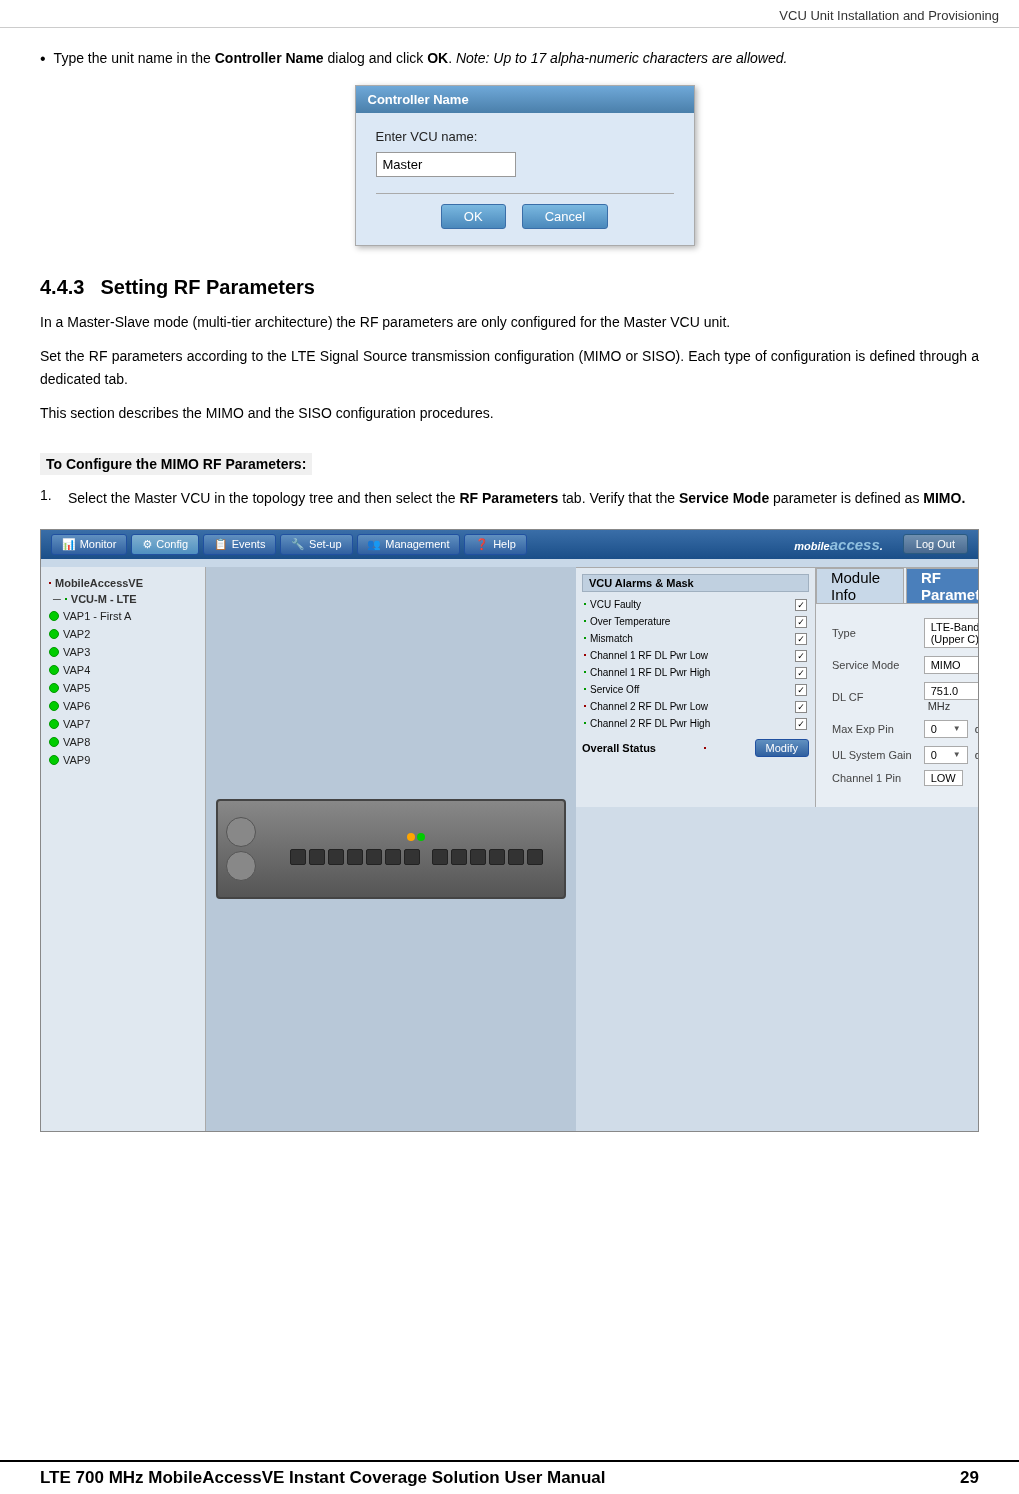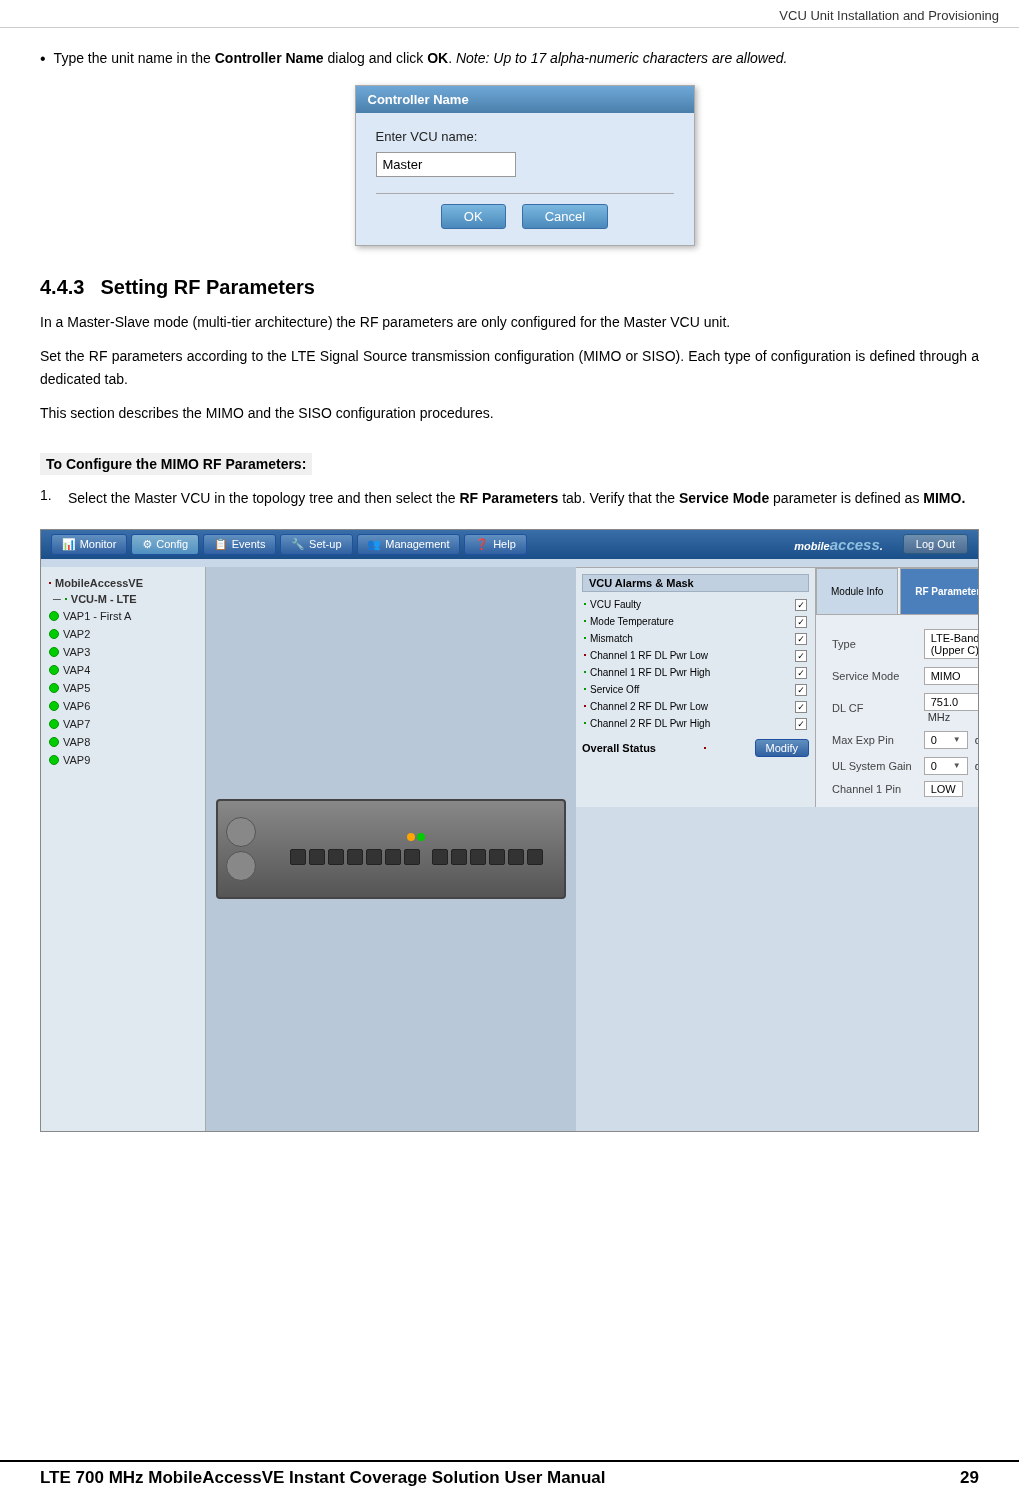--- a/index.html
+++ b/index.html
@@ -326,22 +326,22 @@
     }
     .right-panel {
       flex: 1;
       background: #e8eef4;
     }
     .panel-tabs {
       display: flex;
       border-bottom: 1px solid #aaa;
     }
     .panel-tab {
-      padding: 17px 14px;
-      font-size: 10px;
+      padding: 0 14px;
+      font-size: 15px;
       border: 1px solid #aaa;
       border-bottom: none;
       background: #c8d8e8;
       cursor: pointer;
       margin-right: 2px;
     }
     .panel-tab.active {
       background: #4a7fbb;
       color: white;
       font-weight: bold;
@@ -591,21 +591,21 @@
             <div class="alarm-item">
               <div class="alarm-left">
                 <span class="dot dot-green"></span>
                 <span>VCU Faulty</span>
               </div>
               <div class="alarm-check">✓</div>
             </div>
             <div class="alarm-item">
               <div class="alarm-left">
                 <span class="dot dot-green"></span>
-                <span>Mode Temperature</span>
+                <span>Over Temperature</span>
               </div>
               <div class="alarm-check">✓</div>
             </div>
             <div class="alarm-item">
               <div class="alarm-left">
                 <span class="dot dot-green"></span>
                 <span>Mismatch</span>
               </div>
               <div class="alarm-check">✓</div>
             </div>

